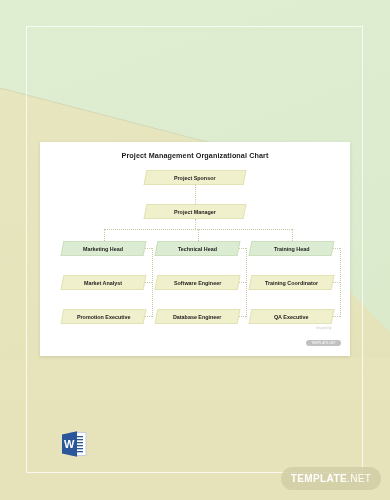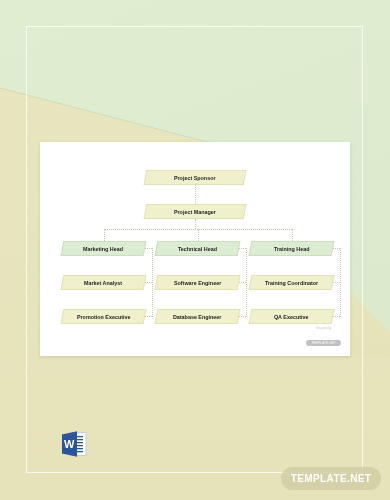--- a/index.html
+++ b/index.html
@@ -180,39 +180,40 @@
     display: flex;
     align-items: center;
     justify-content: center;
   }
   .tn-badge .tn-text {
     font-size: 10px;
     font-weight: bold;
     color: #ffffff;
     letter-spacing: 0.4px;
   }
-  .tn-badge .tn-text .tn-suffix { font-weight: bold; }
+  .tn-badge .tn-text .tn-suffix { font-weight: normal; }
 </style>
 </head>
 <body>
 
 <div class="stage">
 
   <div class="bg-green"></div>
   <div class="bg-cream"></div>
   <div class="bg-cream-2"></div>
 
   <svg class="diag-line" viewBox="0 0 215 60">
     <line x1="0" y1="0" x2="215" y2="56" stroke="#cfcfae" stroke-width="0.7"></line>
   </svg>
 
   <div class="frame"></div>
 
   <div class="card">
 
+    <div class="chart-title">Project Management Organizational Chart</div>
 
     <div class="conn-v" style="left:155px; top:43px; height:19px;"></div>
 
     <div class="conn-v" style="left:155px; top:77px; height:10px;"></div>
     <div class="conn-h" style="left:64px; top:87px; width:188px;"></div>
     <div class="conn-v" style="left:64px; top:87px; height:12px;"></div>
     <div class="conn-v" style="left:158px; top:87px; height:12px;"></div>
     <div class="conn-v" style="left:252px; top:87px; height:12px;"></div>
 
     <div class="conn-v" style="left:112px; top:106px; height:69px;"></div>

